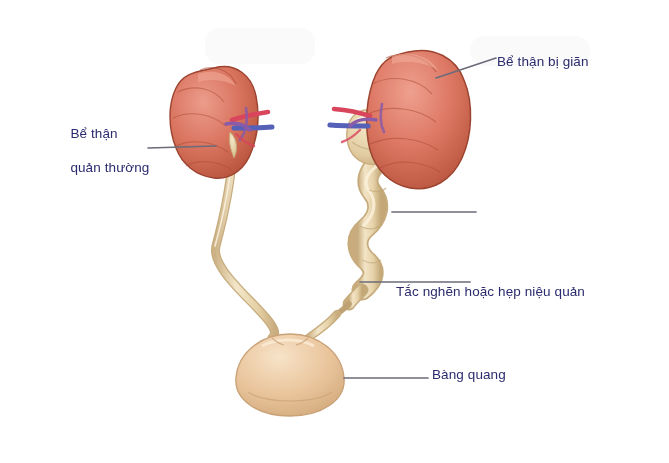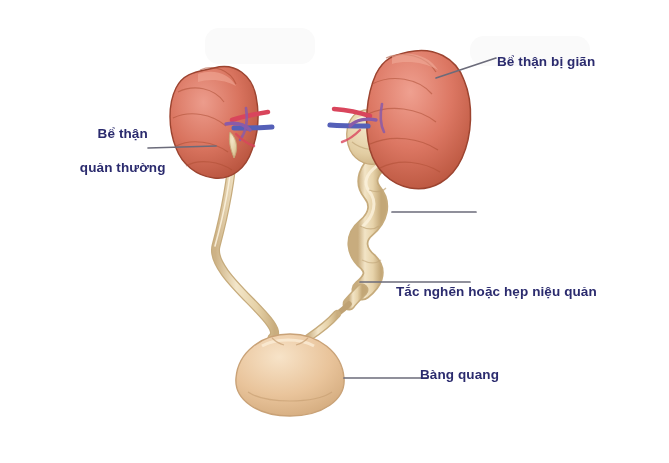--- a/index.html
+++ b/index.html
@@ -19,32 +19,32 @@
     position: absolute;
     left: 0;
     top: 0;
     width: 669px;
     height: 463px;
   }
   .label {
     position: absolute;
     color: #2b2b6e;
     font-family: "Liberation Sans", sans-serif;
-    font-weight: bold;
+    font-weight: normal;
     font-size: 13.5px;
     line-height: 17px;
     white-space: pre;
     letter-spacing: 0.1px;
   }
   .label.center { text-align: center; }
   #lbl-pelvis-dilated { left: 497px; top: 53px; }
-  #lbl-pelvis-normal  { left: 55px;  top: 108px; text-align: center; width: 120px; }
+  #lbl-pelvis-normal  { left: 55px;  top: 108px; text-align: left; width: 120px; }
   #lbl-ureter-dilated { left: 480px; top: 203px; }
   #lbl-obstruction    { left: 396px; top: 283px; text-align: right; }
-  #lbl-bladder        { left: 420px; top: 366px; }
+  #lbl-bladder        { left: 432px; top: 366px; }
   .watermark {
     position: absolute;
     background: #fafafa;
     border-radius: 14px;
   }
   #wm1 { left: 205px; top: 28px; width: 110px; height: 36px; }
   #wm2 { left: 470px; top: 36px; width: 120px; height: 30px; }
 </style>
 </head>
 <body>

